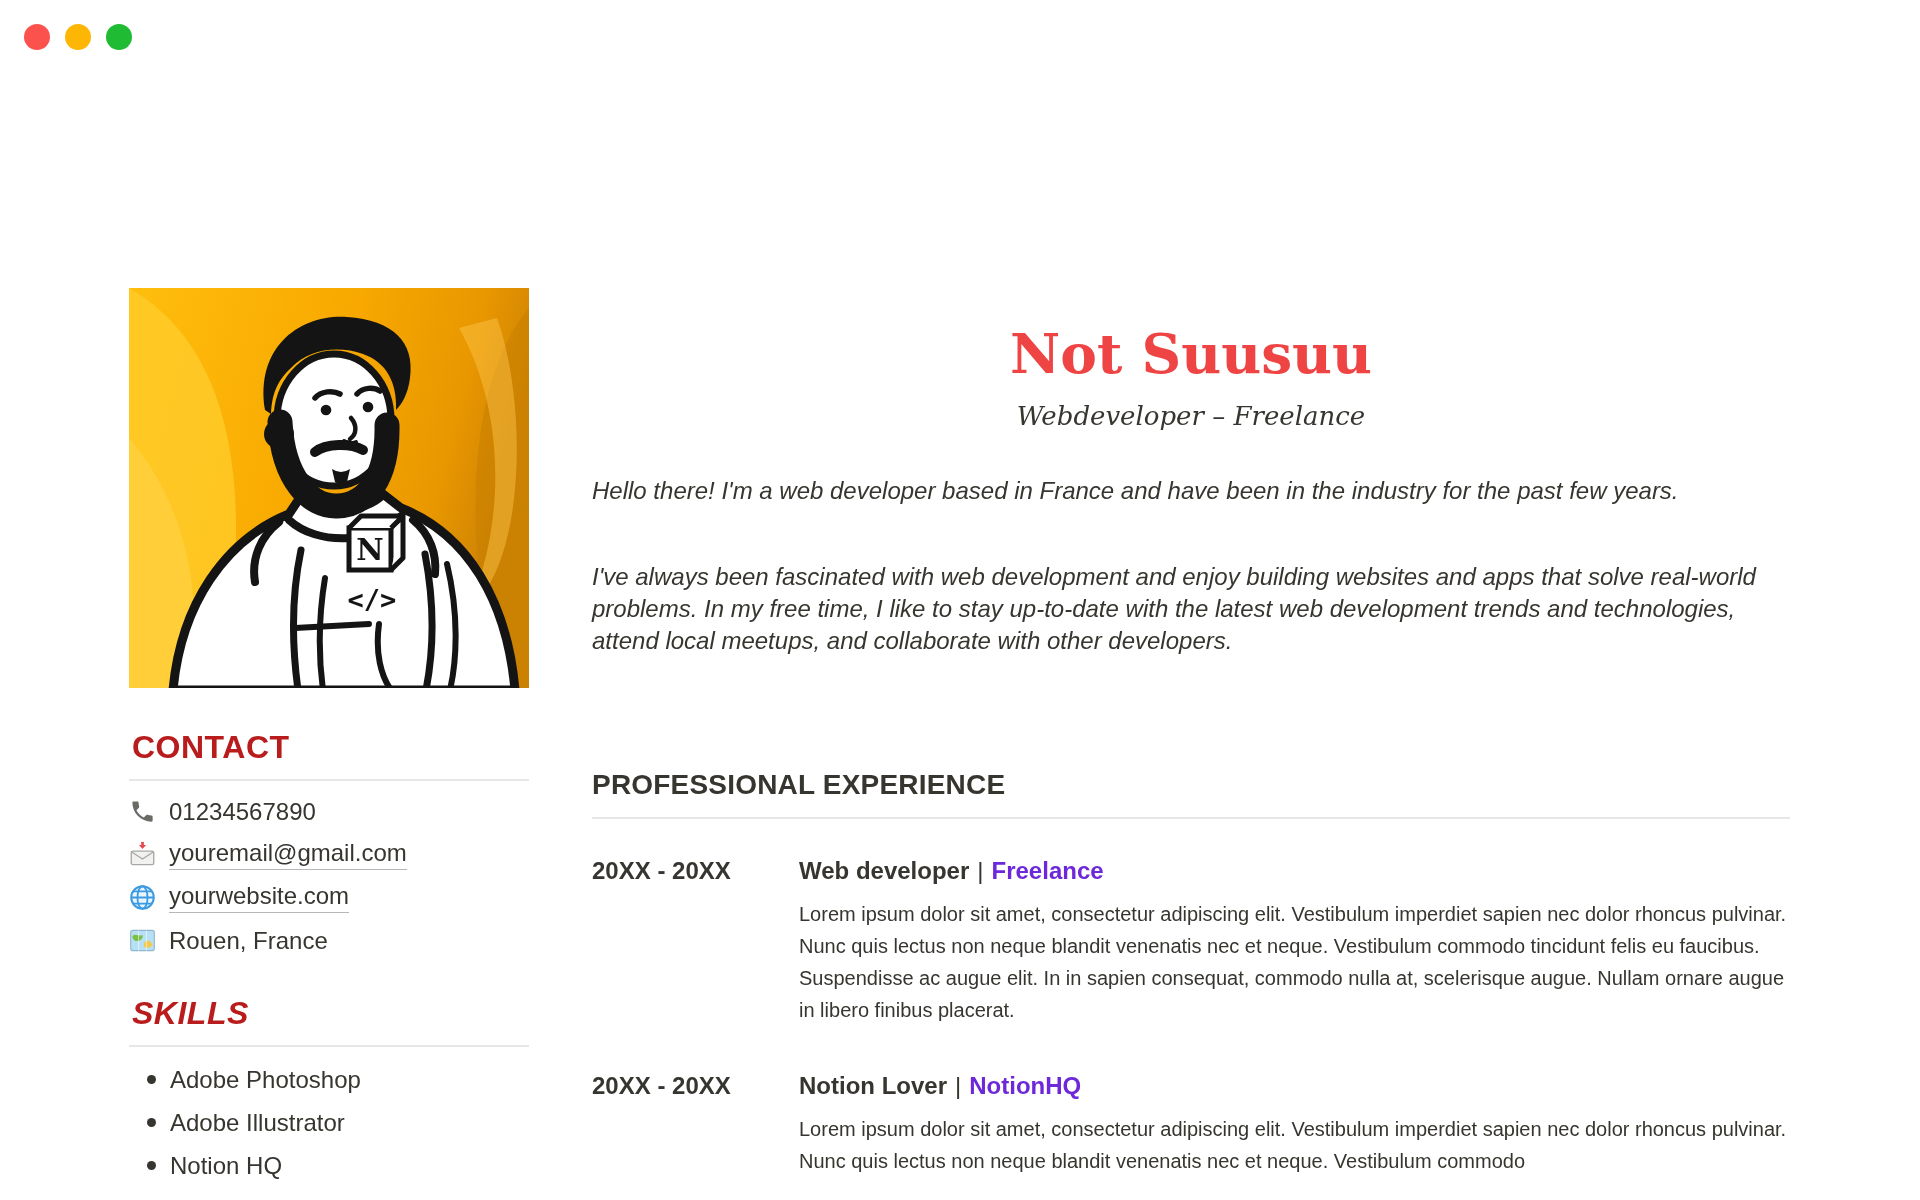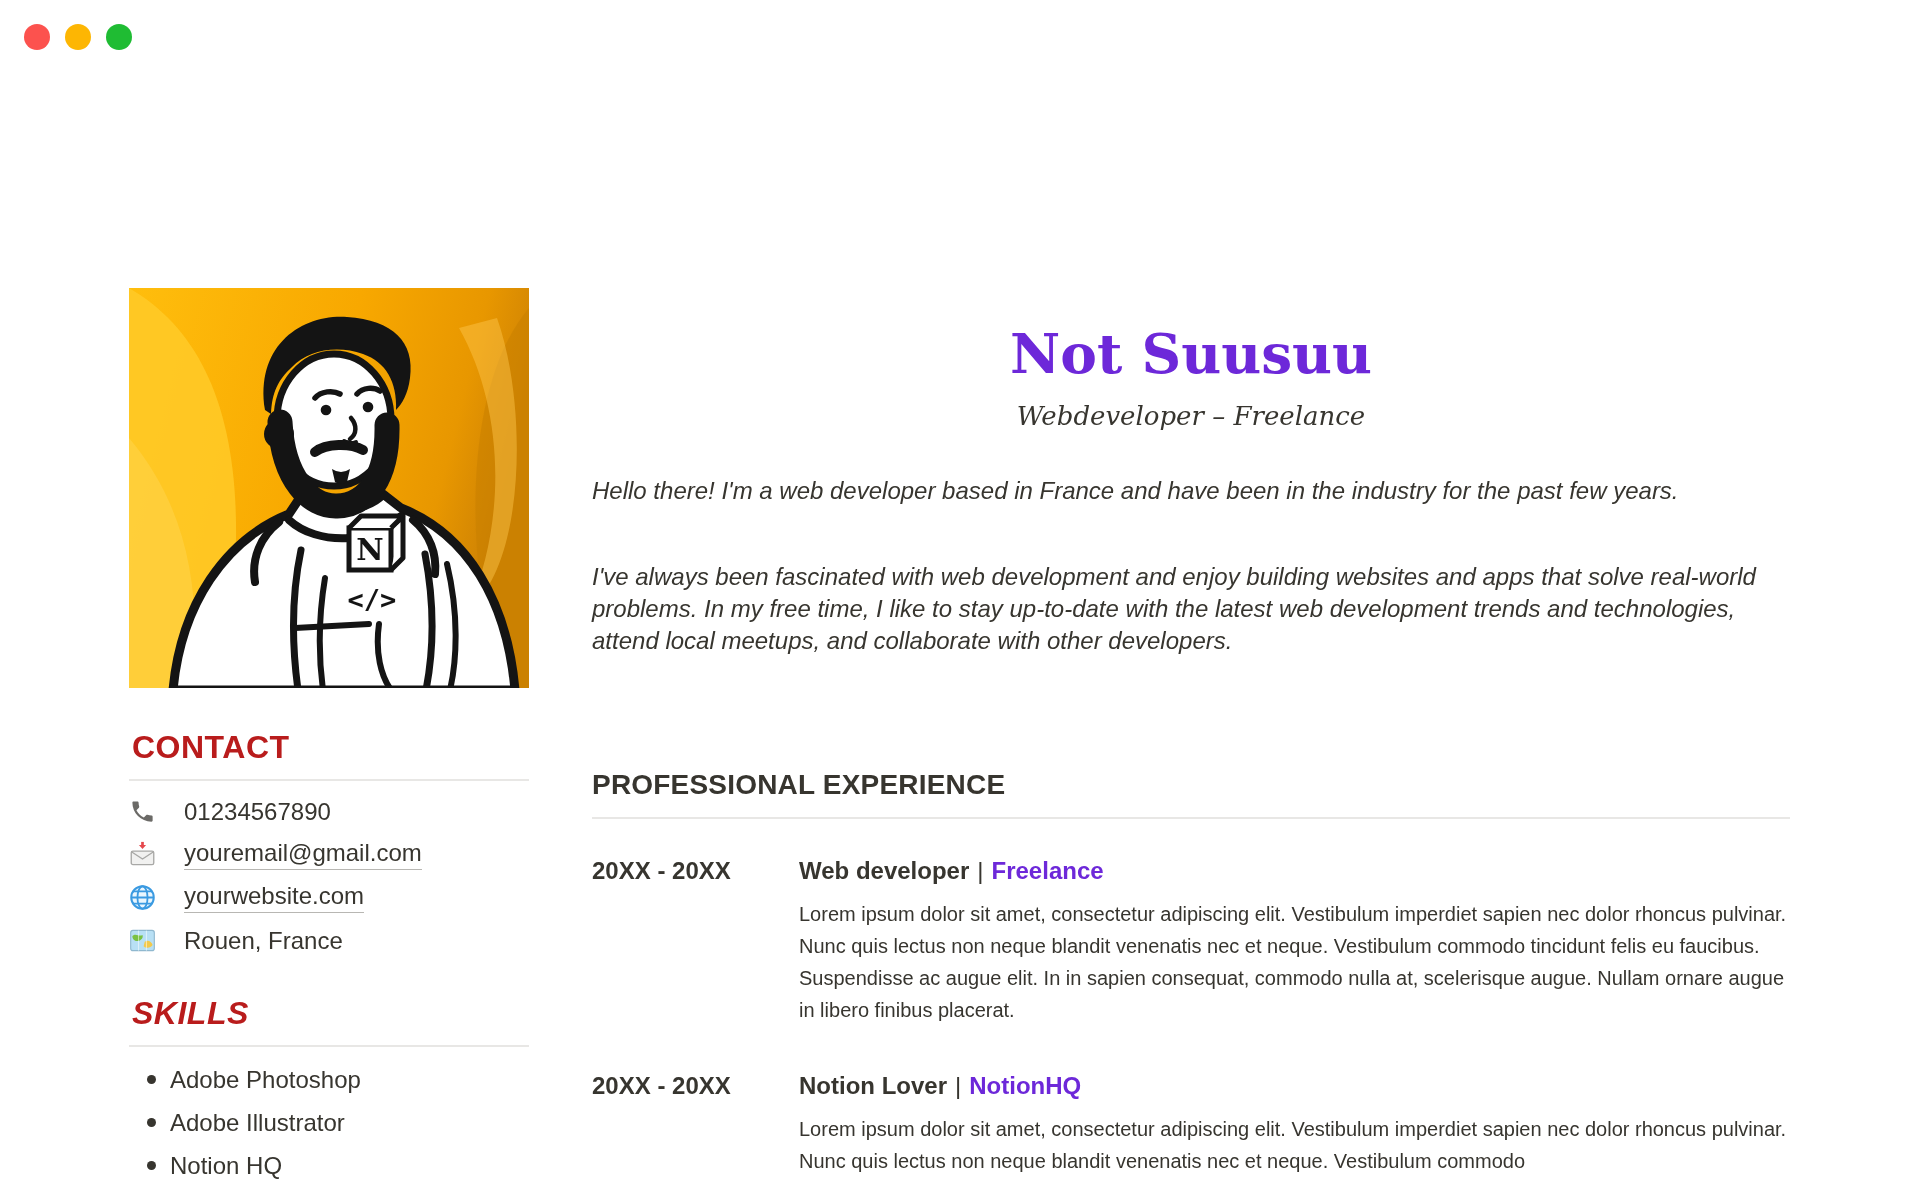--- a/index.html
+++ b/index.html
@@ -24,42 +24,42 @@
   .photo svg { display:block; }
 
   .side-heading {
     font-size:32px; font-weight:700; letter-spacing:.5px;
     margin:41px 0 0 3px; color:#b91c1c;
   }
   .side-heading.italic { font-style:italic; }
   .divider { border:none; border-top:2px solid #e8e7e5; margin:13px 0 0 0; }
 
   .contact-list { list-style:none; margin-top:17px; }
-  .contact-row { display:flex; align-items:center; gap:28px; margin-bottom:16px; height:27px; }
+  .contact-row { display:flex; align-items:center; gap:13px; margin-bottom:16px; height:27px; }
   .cicon { width:27px; height:27px; flex:0 0 27px; }
   .cicon svg { width:27px; height:27px; display:block; }
   .ctext { font-size:24px; color:#37352f; text-decoration:none; }
   .ctext.link { border-bottom:1.5px solid #b8b7b3; padding-bottom:2px; cursor:pointer; }
 
   .skills-list { list-style:none; margin-top:17px; }
   .skills-list li {
     position:relative; padding-left:41px; font-size:24px;
     line-height:32px; margin-bottom:11px;
   }
   .skills-list li::before {
     content:""; position:absolute; left:18px; top:11px;
     width:9px; height:9px; border-radius:50%; background:#37352f;
   }
 
   
   .main { position:absolute; left:592px; top:0; width:1198px; }
   .name {
     margin-top:322px; text-align:center;
     font-family:"DejaVu Serif", serif; font-weight:700;
-    font-size:55px; line-height:64px; color:#6d28d9;
+    font-size:55px; line-height:64px; color:#ef4444;
   }
   .role {
     text-align:center; font-family:"DejaVu Serif", serif;
     font-style:italic; font-size:26px; line-height:34px; margin-top:13px;
   }
   .intro { font-style:italic; font-size:24px; line-height:32px; }
   .intro.first  { margin-top:42px; }
   .intro.second { margin-top:54px; }
 
   .pe-heading { font-size:28px; font-weight:700; letter-spacing:.2px; margin-top:112px; }

